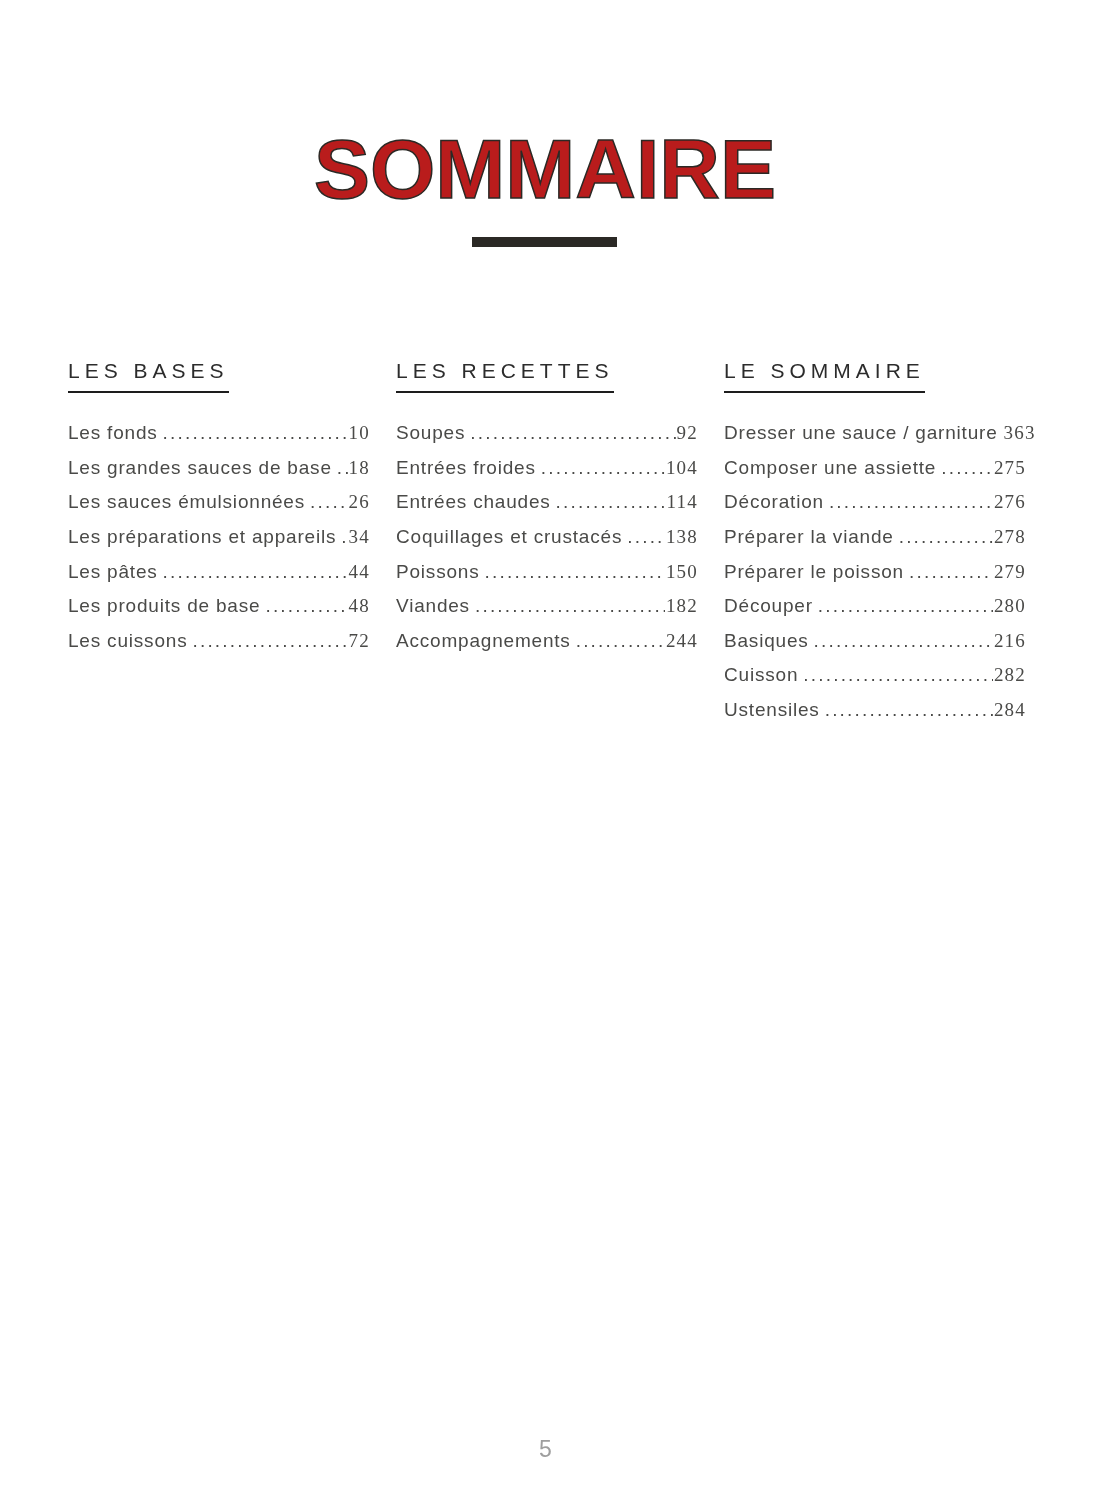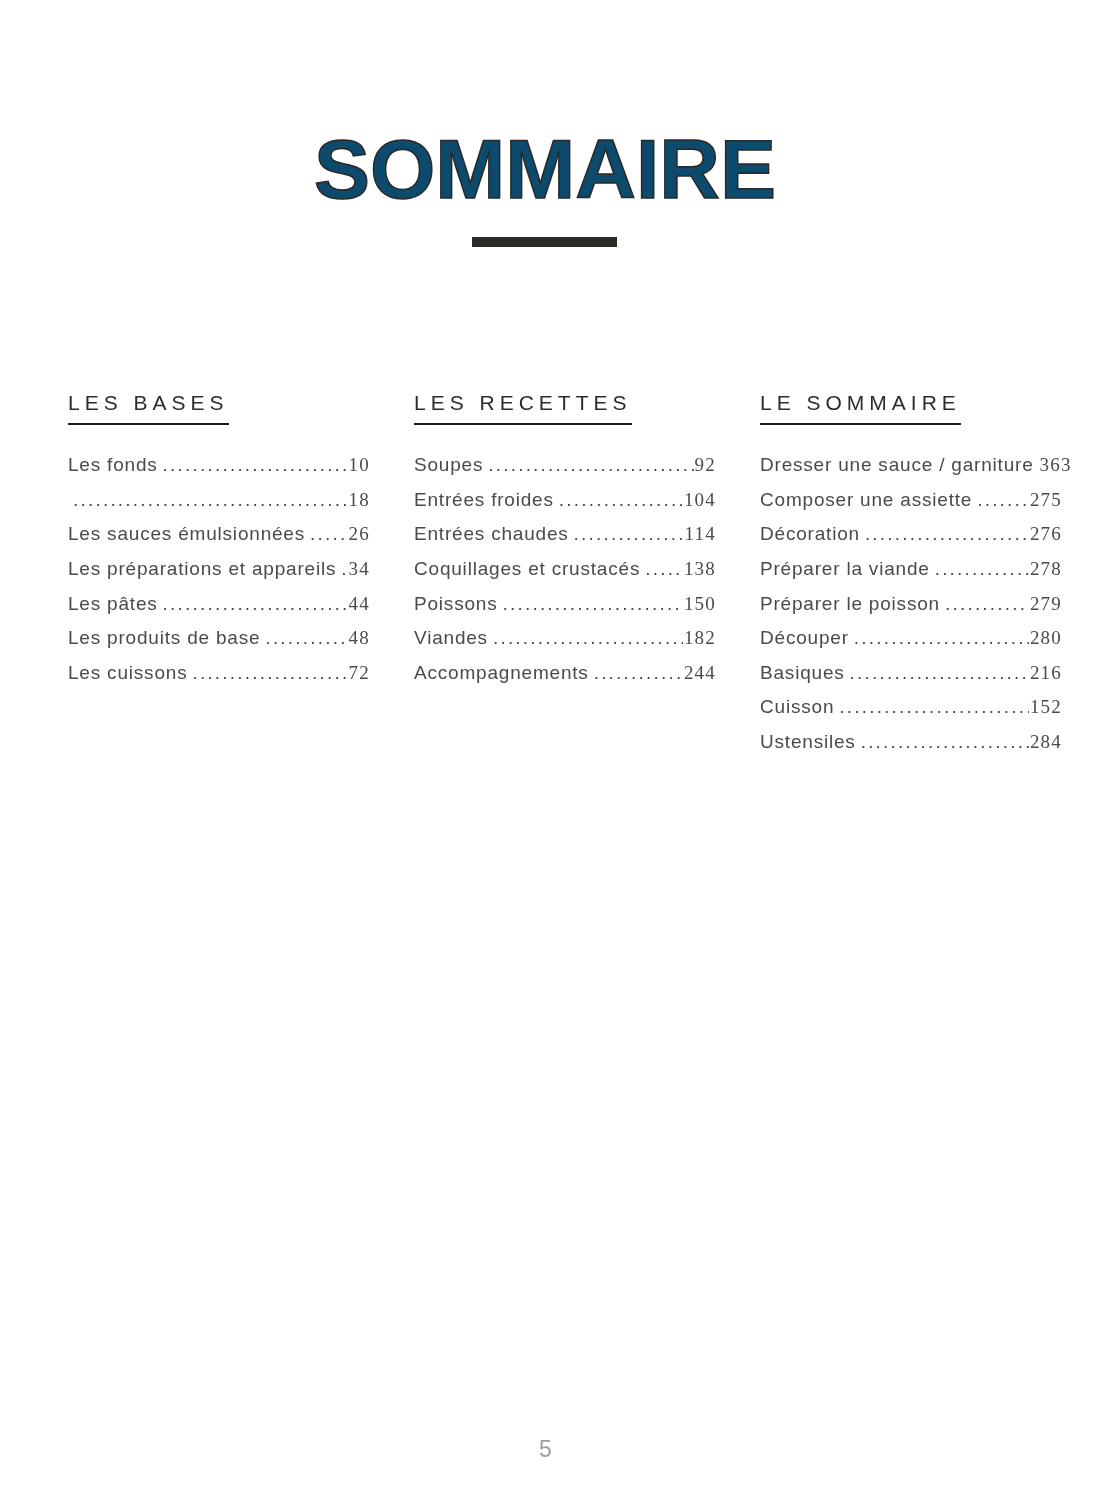--- a/index.html
+++ b/index.html
@@ -19,41 +19,40 @@
     top: 127px;
     left: 0;
     width: 1090px;
     text-align: center;
   }
   .title {
     display: inline-block;
     font-size: 84px;
     line-height: 1;
     font-weight: 700;
-    color: #0c4a6e;
+    color: #b91c1c;
     letter-spacing: 0px;
     -webkit-text-stroke: 1.5px #2b2925;
   }
   .title-rule {
     position: absolute;
     top: 237px;
     left: 472px;
     width: 145px;
     height: 10px;
     background: #2b2925;
   }
 
   
   .columns {
     position: absolute;
     top: 358px;
     left: 68px;
     display: flex;
-    gap: 44px;
-    margin-top: 32px;
+    gap: 26px;
   }
   .col { width: 302px; }
   .col-header {
     display: inline-block;
     font-size: 21px;
     line-height: 1.2;
     font-weight: 400;
     letter-spacing: 5px;
     color: #2c2c2c;
     border-bottom: 2px solid #1d1d1d;
@@ -114,20 +113,21 @@
 
   <div class="col">
     <div class="col-header">LES BASES</div>
     <div class="items">
       <div class="toc-item">
         <span class="toc-label">Les fonds</span>
           <span class="dots" aria-hidden="true">................................................................................................................................................................</span>
           <span class="toc-page">10</span>
       </div>
       <div class="toc-item">
+        <span class="toc-label">Les grandes sauces de base</span>
           <span class="dots" aria-hidden="true">................................................................................................................................................................</span>
           <span class="toc-page">18</span>
       </div>
       <div class="toc-item">
         <span class="toc-label">Les sauces émulsionnées</span>
           <span class="dots" aria-hidden="true">................................................................................................................................................................</span>
           <span class="toc-page">26</span>
       </div>
       <div class="toc-item">
         <span class="toc-label">Les préparations et appareils</span>
@@ -227,21 +227,21 @@
           <span class="toc-page">280</span>
       </div>
       <div class="toc-item">
         <span class="toc-label">Basiques</span>
           <span class="dots" aria-hidden="true">................................................................................................................................................................</span>
           <span class="toc-page">216</span>
       </div>
       <div class="toc-item">
         <span class="toc-label">Cuisson</span>
           <span class="dots" aria-hidden="true">................................................................................................................................................................</span>
-          <span class="toc-page">152</span>
+          <span class="toc-page">282</span>
       </div>
       <div class="toc-item">
         <span class="toc-label">Ustensiles</span>
           <span class="dots" aria-hidden="true">................................................................................................................................................................</span>
           <span class="toc-page">284</span>
       </div>
     </div>
   </div>
 
 </div>

